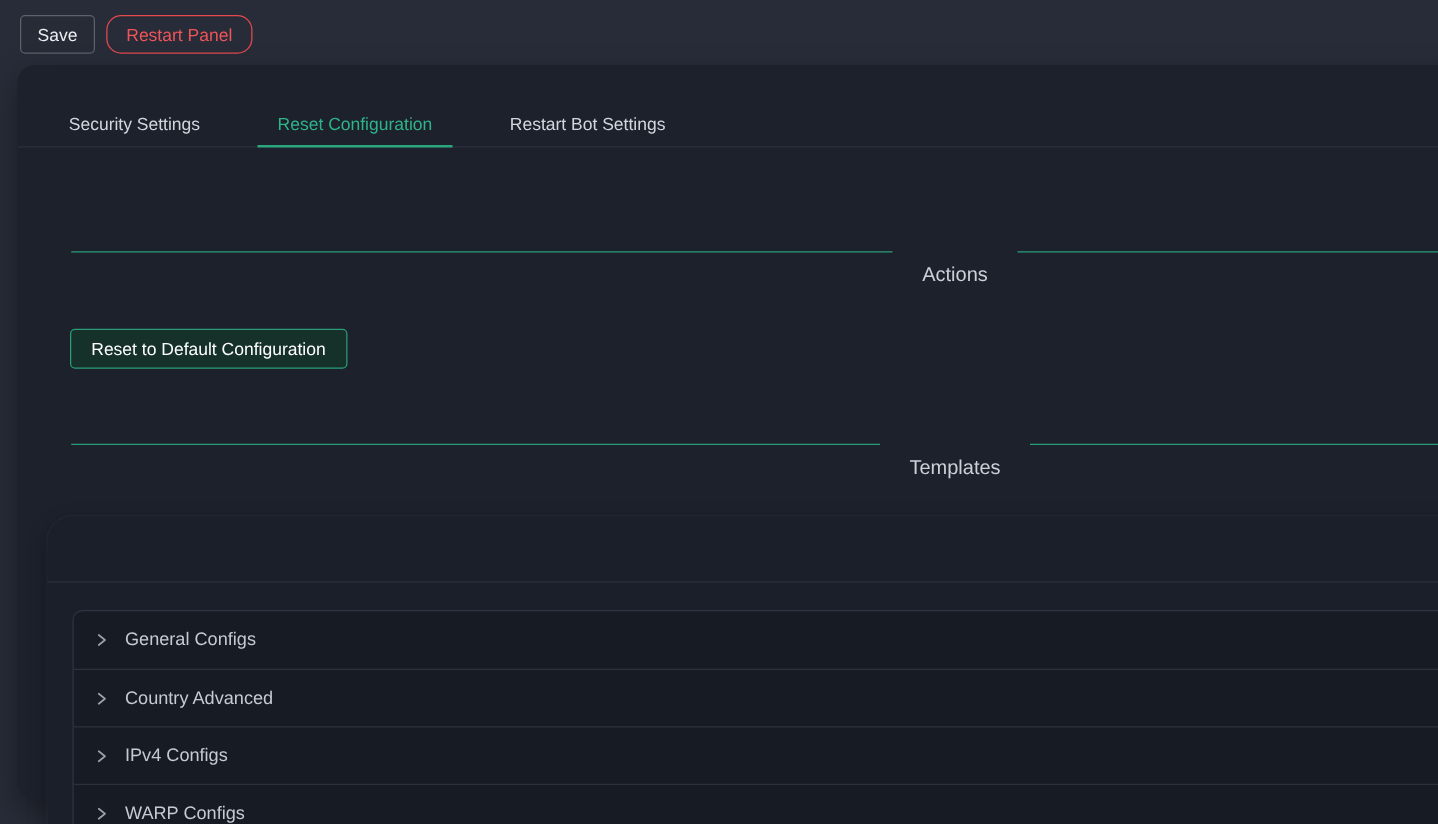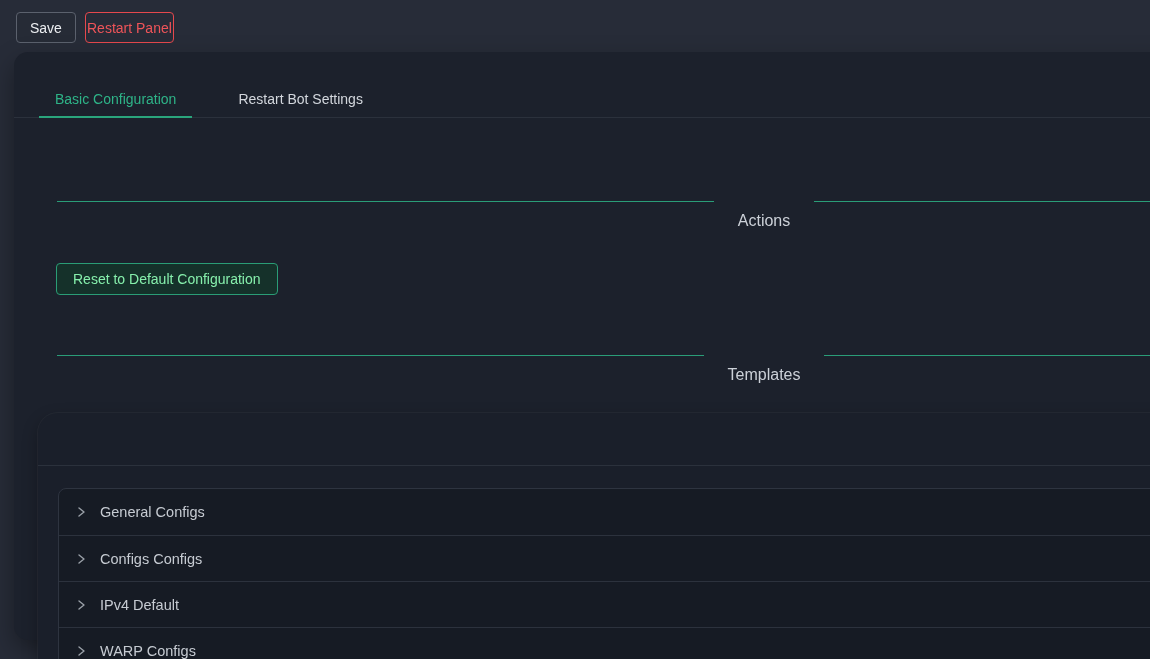--- a/index.html
+++ b/index.html
@@ -20,24 +20,25 @@
   }
   .btn-save {
     position: absolute; left: 16px; top: 12px;
     padding: 0 13px;
     background: #262b36;
     border-color: #5b616d;
     color: #eceef1;
   }
   .btn-restart {
     position: absolute; left: 85px; top: 12px;
-    padding: 0 1px;
+    padding: 0 15px;
     border-color: #e5484d;
     color: #ef5459;
     background: transparent;
+    border-radius: 12px;
   }
   
   .card {
     position: absolute; left: 14px; top: 52px;
     width: 1500px; height: 588px;
     background: #1c212c;
     border-radius: 14px;
     box-shadow: 0 10px 25px rgba(0,0,0,0.35);
   }
   
@@ -72,21 +73,21 @@
   .divider.templates { margin-top: 31px; }
   
   .btn-reset {
     position: relative;
     margin: 33px 0 0 42px;
     height: 32px; padding: 0 16px;
     font-size: 14px;
     border-radius: 4px;
     border: 1px solid #2a9d76;
     background: #15312a;
-    color: #86efac;
+    color: #ffffff;
   }
   
   .inner-card {
     margin: 29px 24px 0 24px;
     height: 319px;
     background: #1a1f2a;
     border-radius: 20px;
     box-shadow: 0 0 0 1px rgba(255,255,255,0.04), 0 6px 16px rgba(0,0,0,0.30);
   }
   .inner-tabs-row {
@@ -119,21 +120,22 @@
 <body>
 
 <div class="topbar">
   <button class="btn btn-save">Save</button>
   <button class="btn btn-restart">Restart Panel</button>
 </div>
 
 <div class="card">
 
   <div class="tabs-row">
-    <div class="tab active">Basic Configuration</div>
+    <div class="tab">Security Settings</div>
+    <div class="tab active">Reset Configuration</div>
     <div class="tab">Restart Bot Settings</div>
   </div>
 
   <div class="divider">
     <div class="line"></div>
     <div class="label">Actions</div>
     <div class="line"></div>
   </div>
 
   <button class="btn btn-reset">Reset to Default Configuration</button>
@@ -159,30 +161,30 @@
         </span>
         <span class="acc-label">General Configs</span>
       </div>
 
       <div class="acc-row">
         <span class="chev">
           <svg width="14" height="14" viewBox="0 0 14 14">
             <polyline points="5,3 10,7 5,11" fill="none" stroke="#9aa0a8" stroke-width="1.4" stroke-linecap="round" stroke-linejoin="round"></polyline>
           </svg>
         </span>
-        <span class="acc-label">Configs Configs</span>
+        <span class="acc-label">Country Advanced</span>
       </div>
 
       <div class="acc-row">
         <span class="chev">
           <svg width="14" height="14" viewBox="0 0 14 14">
             <polyline points="5,3 10,7 5,11" fill="none" stroke="#9aa0a8" stroke-width="1.4" stroke-linecap="round" stroke-linejoin="round"></polyline>
           </svg>
         </span>
-        <span class="acc-label">IPv4 Default</span>
+        <span class="acc-label">IPv4 Configs</span>
       </div>
 
       <div class="acc-row">
         <span class="chev">
           <svg width="14" height="14" viewBox="0 0 14 14">
             <polyline points="5,3 10,7 5,11" fill="none" stroke="#9aa0a8" stroke-width="1.4" stroke-linecap="round" stroke-linejoin="round"></polyline>
           </svg>
         </span>
         <span class="acc-label">WARP Configs</span>
       </div>

